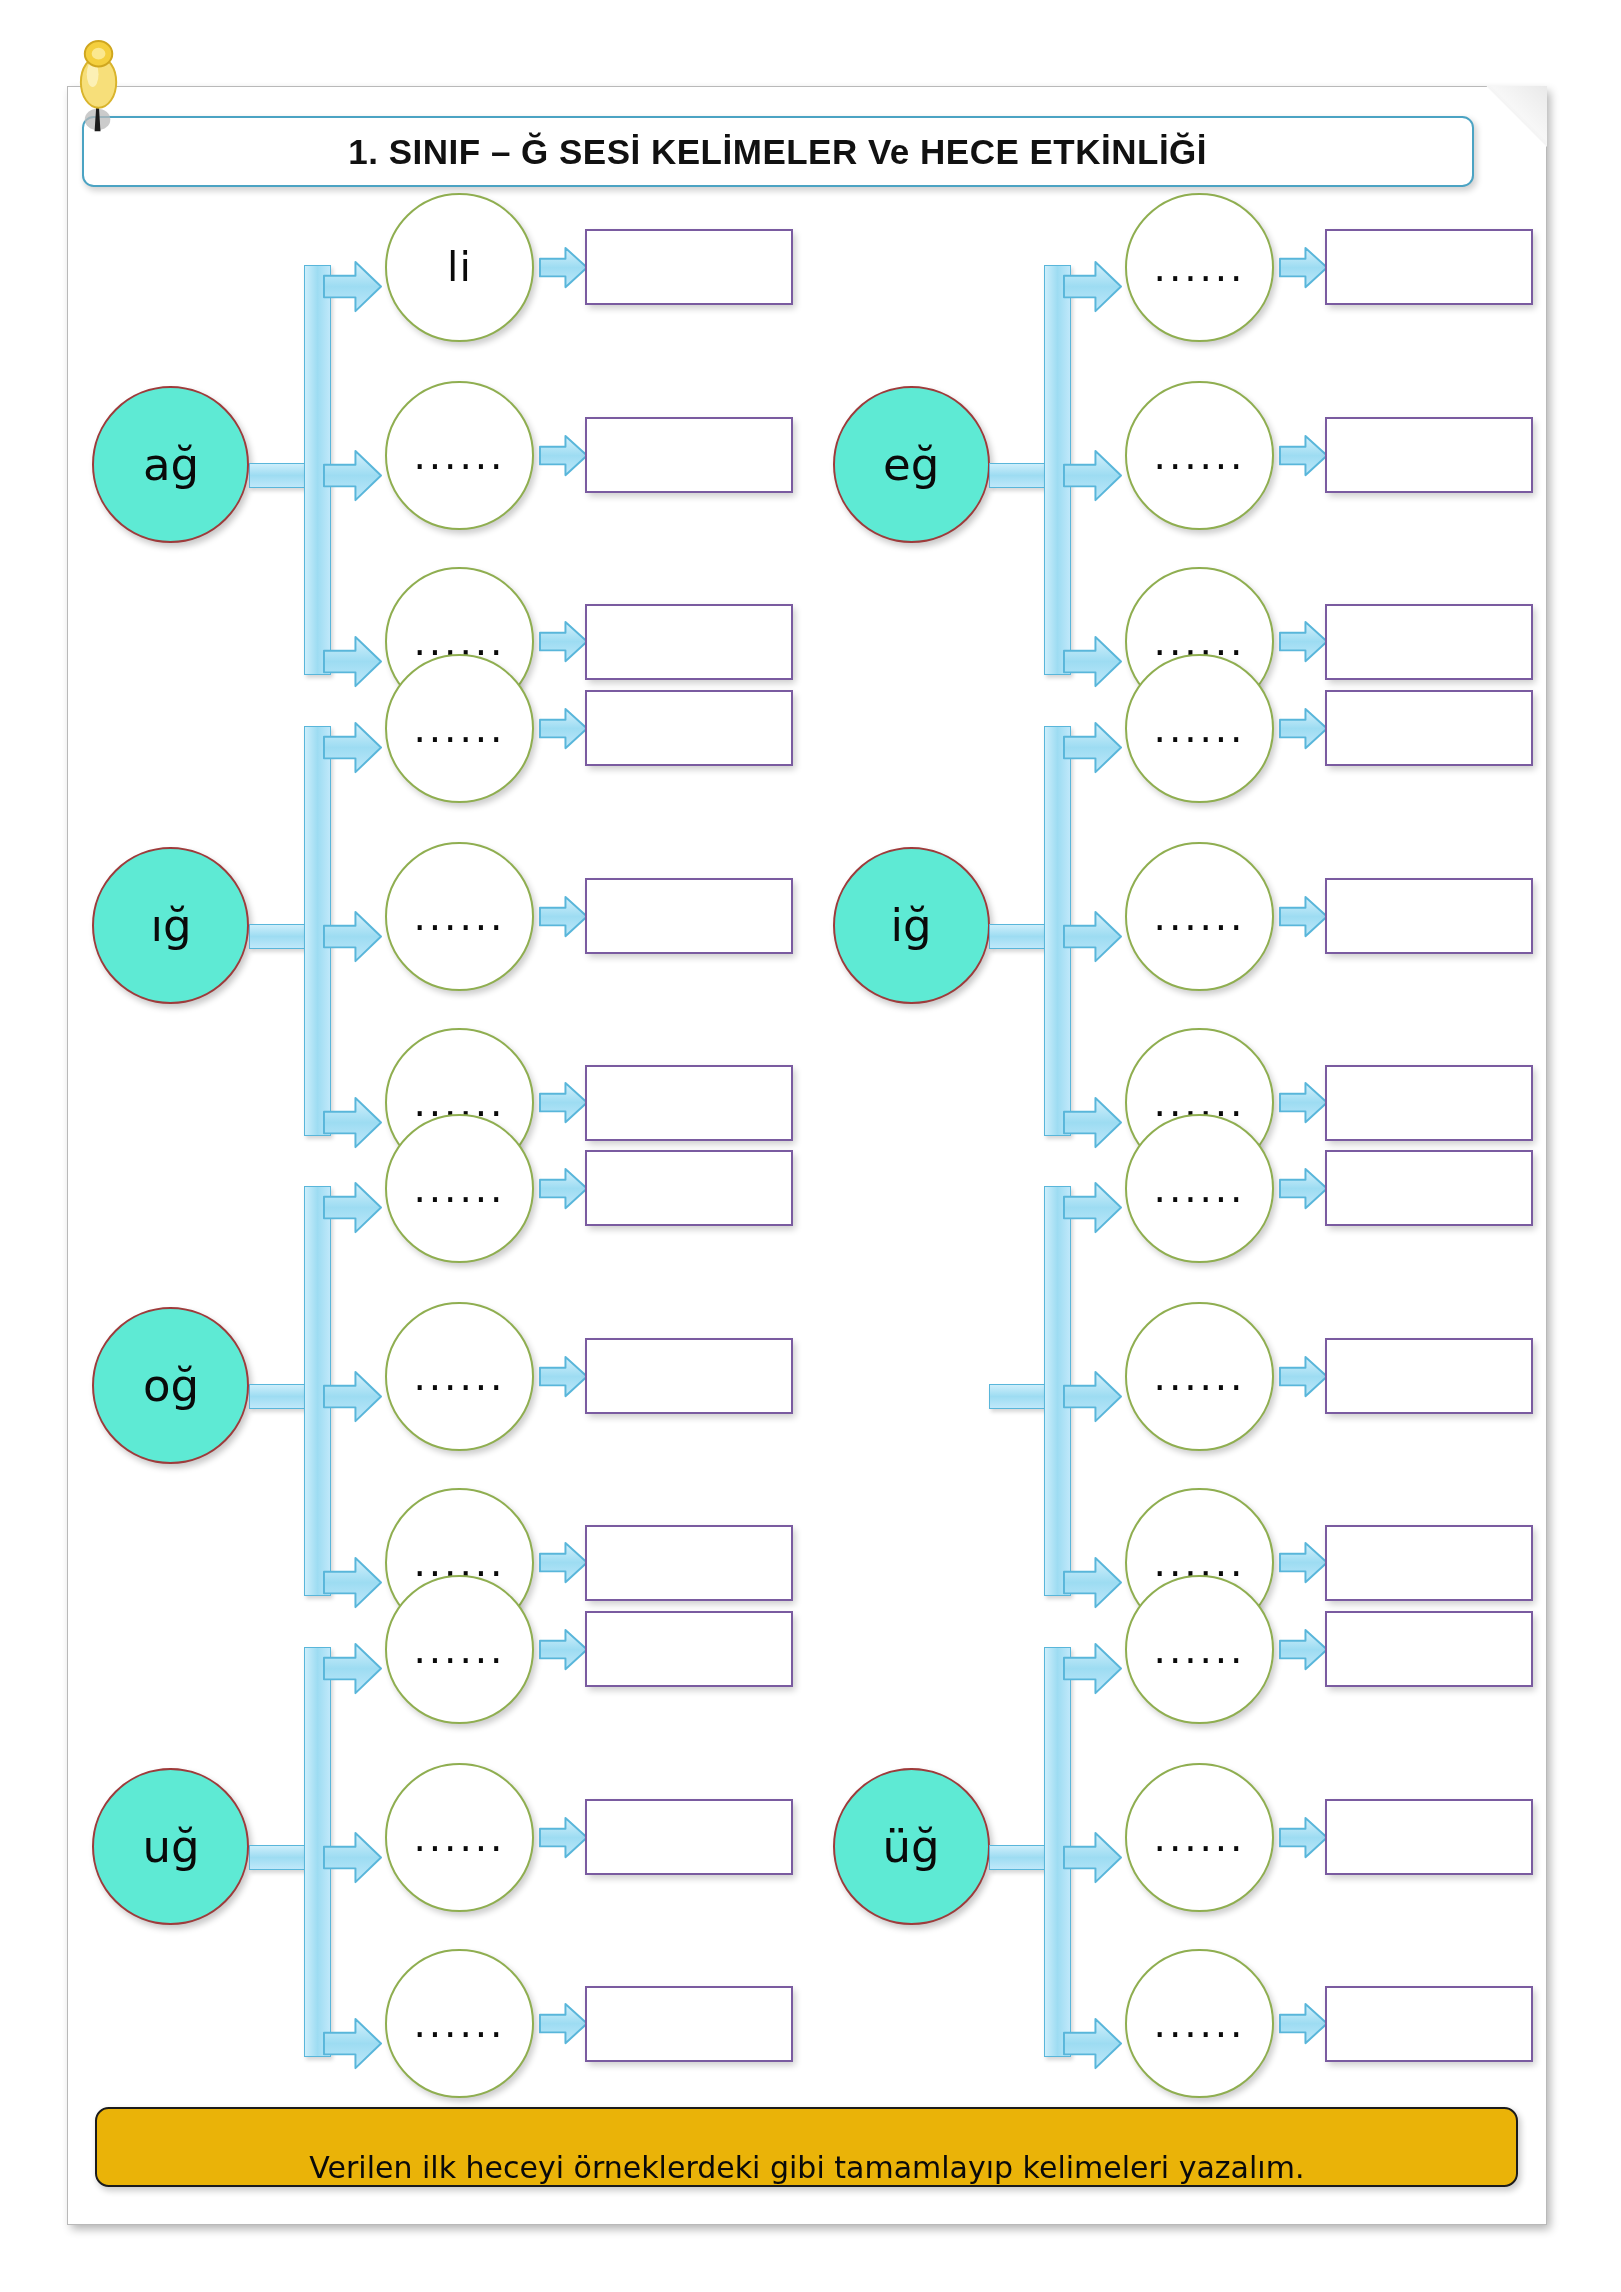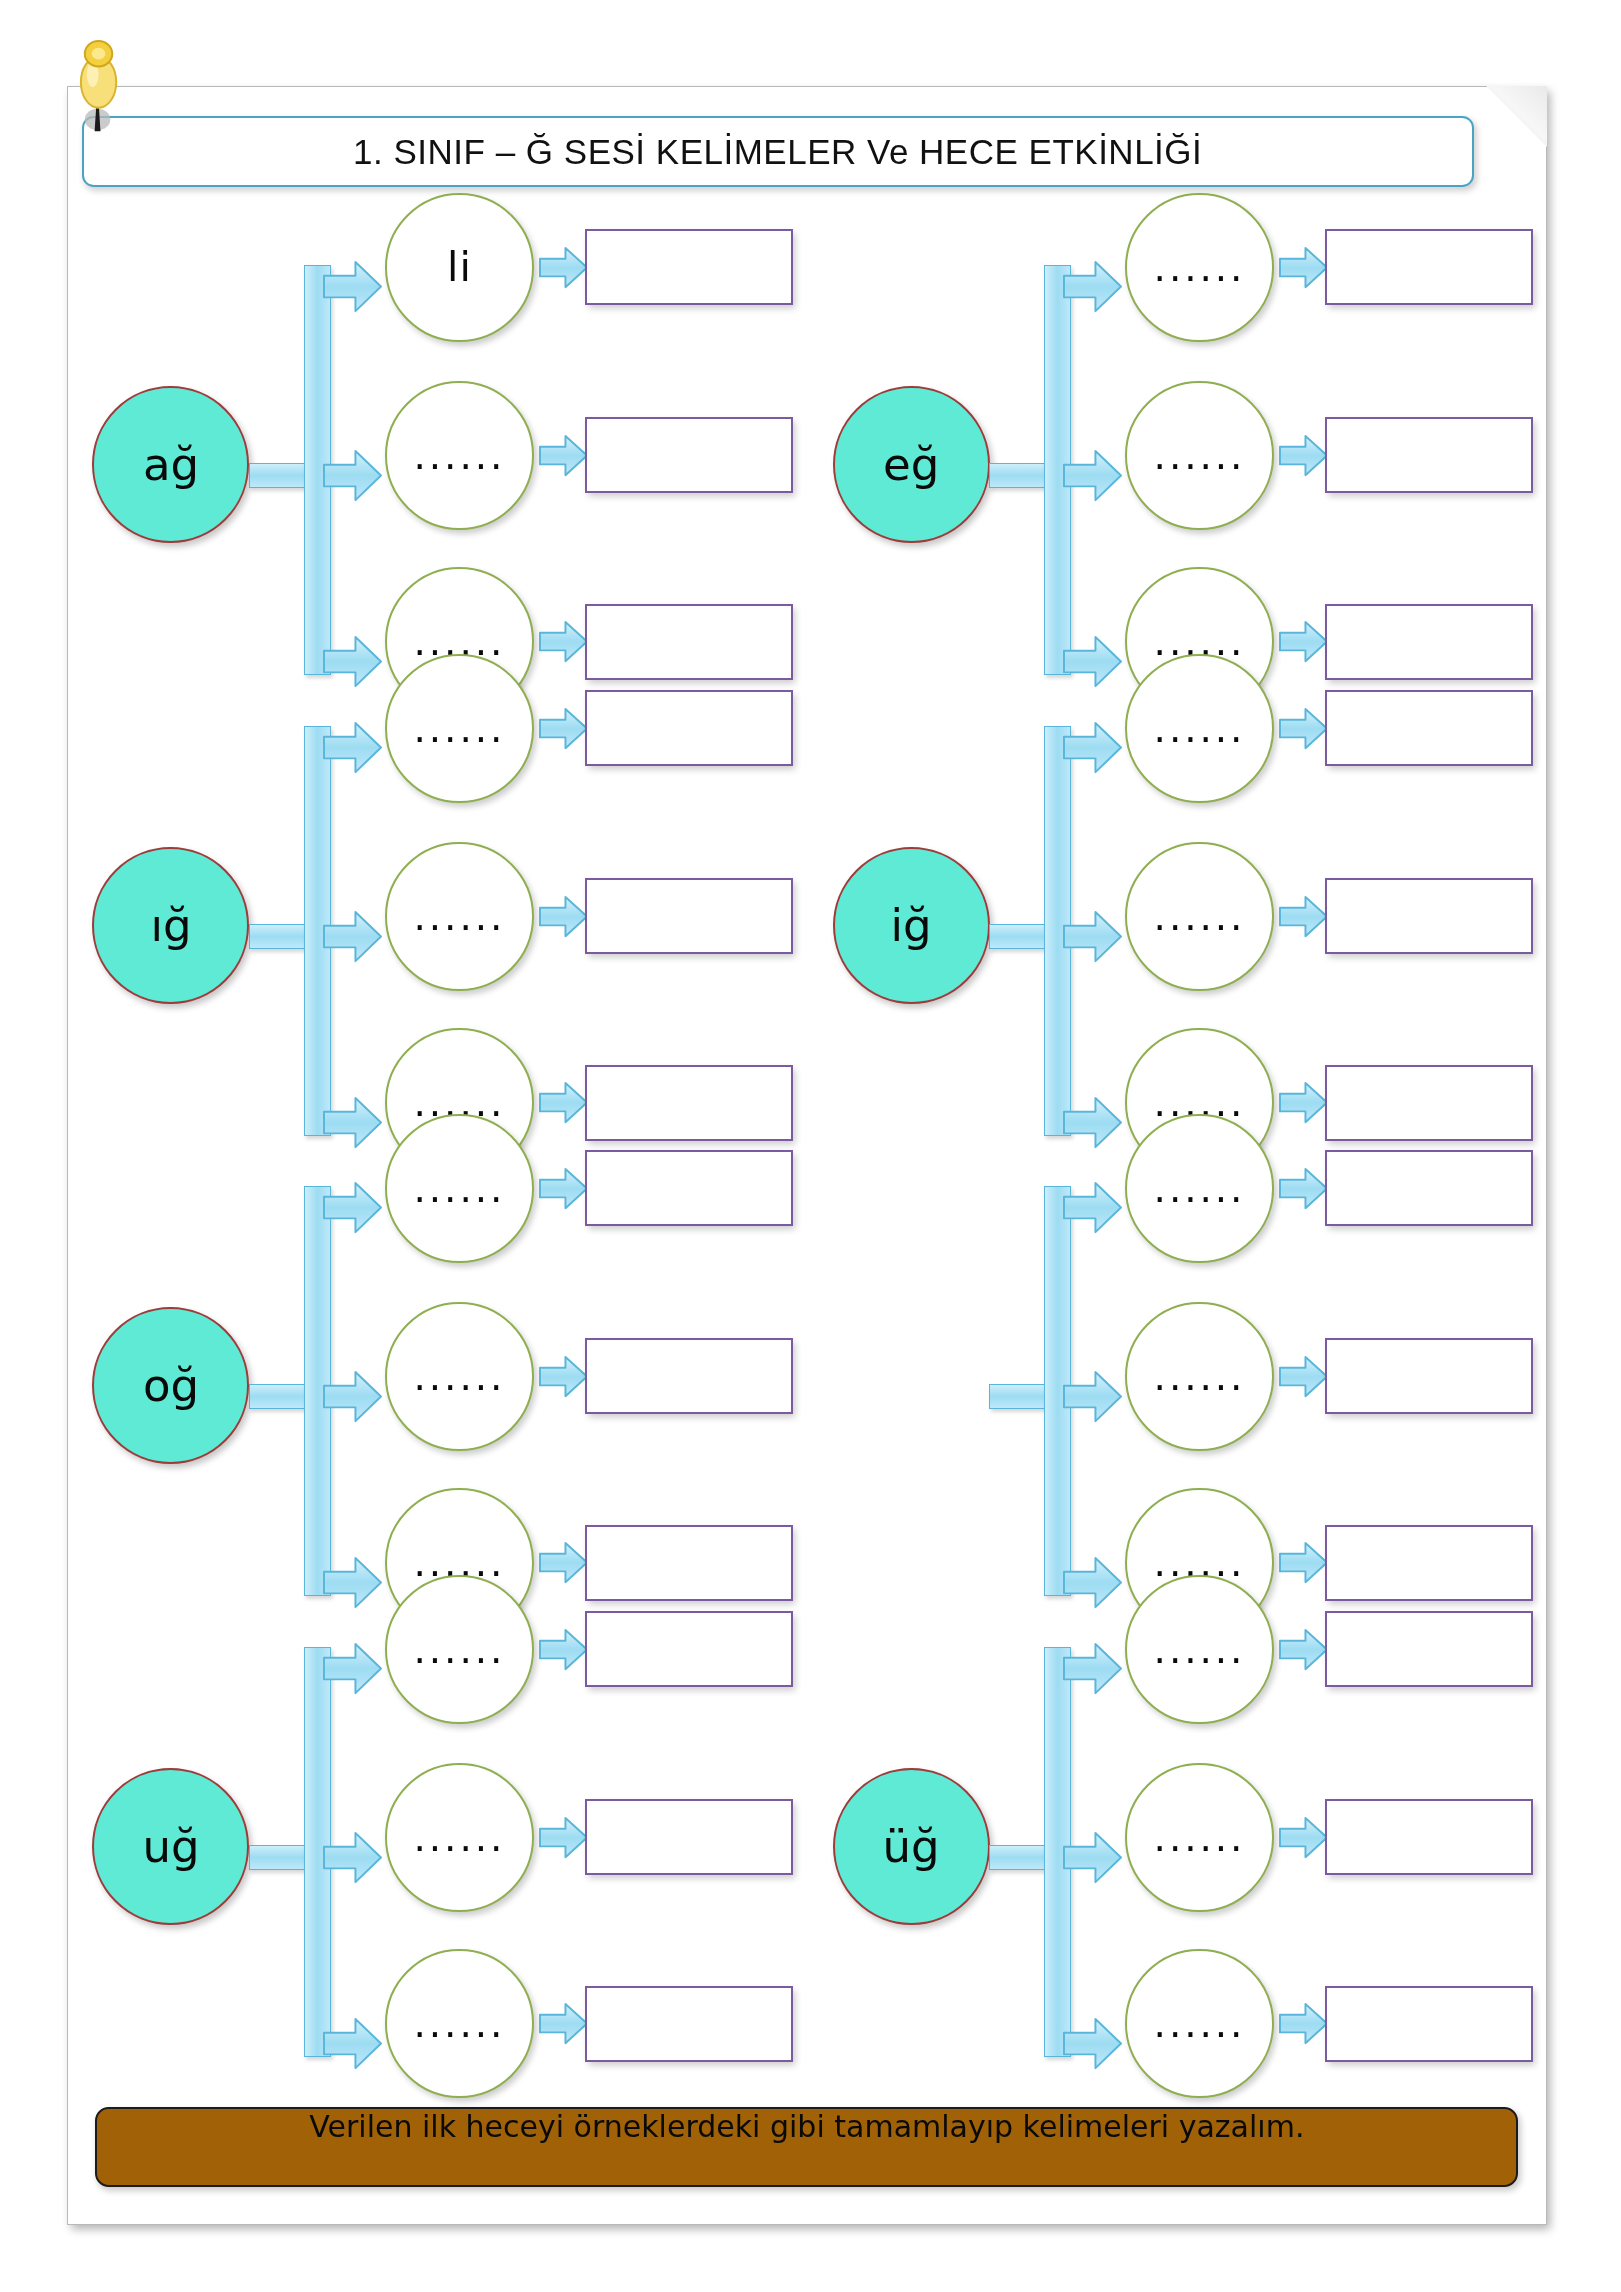--- a/index.html
+++ b/index.html
@@ -55,21 +55,21 @@
     border-radius: 11.8px;
     background: #ffffff;
     box-shadow: 2.9px 3.9px 5.9px rgba(0,0,0,0.18);
     display: flex;
     align-items: center;
     justify-content: center;
   }
   #title-text {
     font-family: "Liberation Sans", sans-serif;
     font-size: 35px;
-    font-weight: 400;
+    font-weight: 700;
     letter-spacing: 0.5px;
     color: #111111;
     white-space: nowrap;
   }
 
   
   #pushpin {
     position: absolute;
     left: 74px;
     top: 37px;
@@ -212,24 +212,24 @@
 
   
   #instruction-bar {
     position: absolute;
     left: 27.4px;
     bottom: 37px;
     width: 1423px;
     height: 80px;
     border: 2px solid #1b1b1b;
     border-radius: 13.7px;
-    background: #a16207;
+    background: #eab308;
     box-shadow: 2.9px 3.9px 5.9px rgba(0,0,0,0.20);
     display: flex;
-    align-items: flex-start;
+    align-items: flex-end;
     justify-content: center;
   }
   #instruction-text {
     font-family: "DejaVu Sans", sans-serif;
     font-size: 30px;
     color: #0a0a0a;
     white-space: nowrap;
   }
 </style>
 </head>

